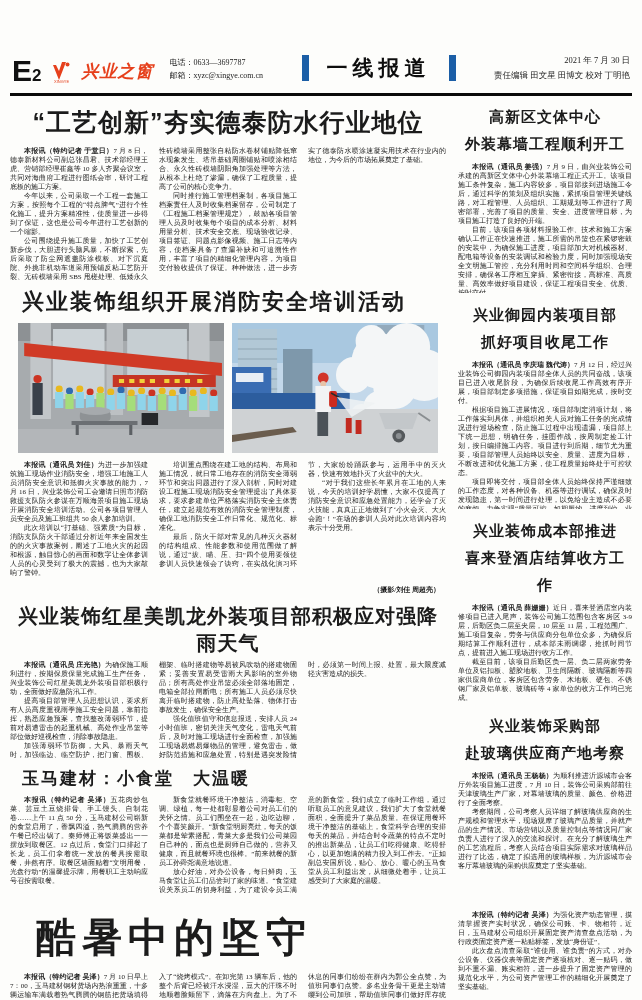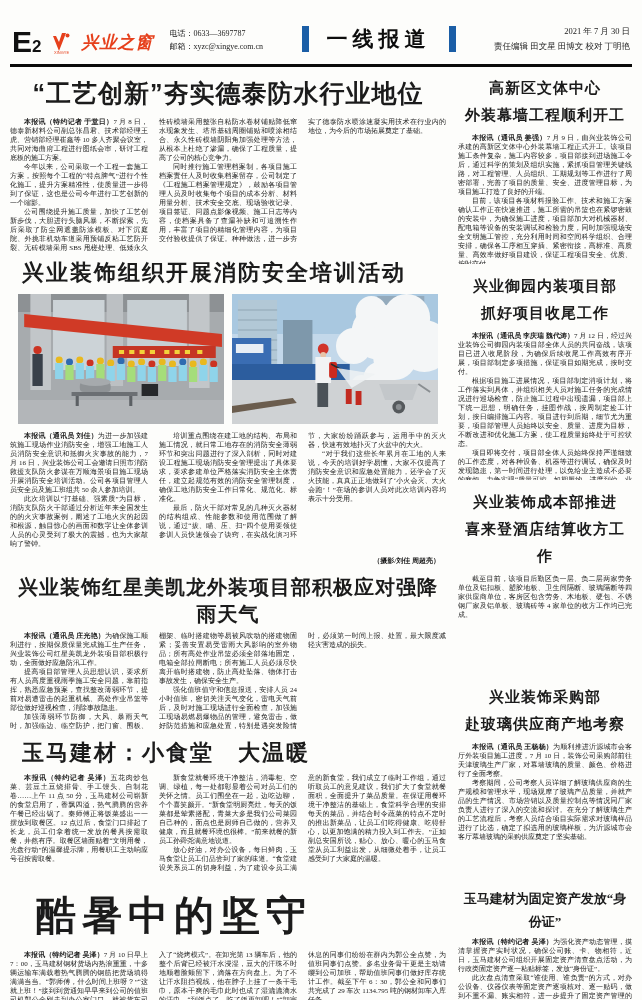--- a/index.html
+++ b/index.html
@@ -1,21 +1,21 @@
 <!DOCTYPE html>
 <html><head>
 <meta charset="utf-8">
 <style>
   html,body{margin:0;padding:0;background:#d9d9d9;}
   .page{position:relative;width:642px;height:1000px;margin:0 auto;background:#fdfdfb;
         overflow:hidden;box-sizing:border-box;color:#1b1b1b;
         font-family:"Liberation Serif","DejaVu Serif",serif;}
   
   .header{display:flex;align-items:flex-end;justify-content:space-between;
-          padding:24px 12px 6px 12px;}
+          padding:24px 12px 6px 12px;margin-top:29px;}
   .masthead{display:flex;align-items:flex-end;gap:6px;}
   .edition{font-family:"Liberation Sans","DejaVu Sans",sans-serif;font-weight:900;
            font-size:30px;line-height:.85;color:#111;}
   .edition small{font-size:17px;font-weight:700;}
   .logo-mark{width:22px;height:22px;margin:0 2px 1px 4px;}
   .brand-name{font-size:17px;font-weight:900;font-style:italic;color:#e6401c;
               letter-spacing:1px;white-space:nowrap;margin-bottom:1px;text-align:right;}
   .contact{font-size:8px;line-height:1.65;color:#222;margin:0 0 1px 10px;white-space:nowrap;}
   .banner{display:flex;align-items:center;gap:18px;margin-bottom:2px;}
   .banner-bar{width:7px;height:26px;background:#1b5ea6;}
@@ -25,21 +25,21 @@
   .rule{height:3px;background:#0a0a0a;margin:3px 10px 8px 10px;}
   
   .content{display:flex;gap:12px;padding:0 10px;}
   .main-col{width:436px;flex:none;}
   .side-col{flex:1;min-width:0;}
   
   .h1{font-family:"Liberation Sans","DejaVu Sans",sans-serif;font-weight:900;font-size:25px;
       text-align:center;letter-spacing:1px;margin:2px 0 8px 0;}
   .h2{font-size:22px;font-weight:900;letter-spacing:2px;margin:4px 0 6px 12px;}
   .h3{font-size:20px;font-weight:900;letter-spacing:1px;text-align:center;margin:8px 0 4px 0;}
-  .h4{font-size:22px;font-weight:900;letter-spacing:2px;margin:6px 0 6px 12px;}
+  .h4{font-size:17px;font-weight:900;letter-spacing:2px;margin:6px 0 6px 12px;}
   .h5{font-size:40px;font-weight:900;letter-spacing:6px;margin:8px 0 8px 26px;}
   
   .cols3{column-count:3;column-gap:11px;column-fill:auto;text-align:justify;
          font-size:7px;line-height:9px;overflow:hidden;}
   .cols3 p,.side-text p{margin:0;text-indent:2em;}
   .ht136{height:136px;} .ht122{height:122px;} .ht100{height:100px;}
   .ht106{height:106px;} .htend{height:100px;}
   .credit{text-align:right;font-weight:bold;font-size:7px;margin:2px 6px 0 0;}
   
   .photos{display:flex;gap:8px;margin:2px 8px 8px 8px;}
@@ -285,37 +285,37 @@
           <p>项目即将交付，项目部全体人员始终保持严谨细致的工作态度，对各种设备、机器等进行调试，确保及时发现隐患，第一时间进行处理，以免给业主造成不必要的麻烦，力争实现“质量可控、如期履约、进度到位、业主肯定”的最终目标。</p>
         </div>
       </div>
 
       <div class="side-art">
         <div class="side-title">
           <div>兴业装饰成本部推进</div>
           <div>喜来登酒店结算收方工作</div>
         </div>
         <div class="side-text s3t">
+          <p><b>本报讯（通讯员 薛姗姗）</b><span>近日，喜来登酒店室内装修项目已进入尾声，装饰公司施工范围包含客房区 3-9 层，后勤区负二层至夹层，10 层至 11 层，工程范围广、施工项目复杂，劳务与供应商分包单位众多，为确保后期结算工作顺利进行，成本部未雨绸缪，抢抓时间节点，提前进入施工现场进行收方工作。</span></p>
           <p>截至目前，该项目后勤区负一层、负二层两家劳务单位及铝扣板、塑胶地板、卫生间隔断、玻璃隔断等四家供应商单位，客房区包含劳务、木地板、硬包、不锈钢厂家及铝单板、玻璃砖等 4 家单位的收方工作均已完成。</p>
         </div>
       </div>
 
       <div class="side-art">
         <div class="side-title">
           <div>兴业装饰采购部</div>
           <div>赴玻璃供应商产地考察</div>
         </div>
         <div class="side-text s4t">
           <p><b>本报讯（通讯员 王杨杨）</b><span>为顺利推进沂源城市会客厅外装项目施工进度，7 月 10 日，装饰公司采购部前往天津玻璃生产厂家，对幕墙玻璃的质量、颜色、价格进行了全面考察。</span></p>
           <p>考察期间，公司考察人员详细了解玻璃供应商的生产规模和管理水平，现场观摩了玻璃产品质量，并就产品的生产情况、市场营销以及质量控制点等情况同厂家负责人进行了深入的交流和探讨。在充分了解玻璃生产的工艺流程后，考察人员结合项目实际需求对玻璃样品进行了比选，确定了拟选用的玻璃样板，为沂源城市会客厅幕墙玻璃的采购供应奠定了坚实基础。</p>
         </div>
       </div>
 
       <div class="side-art">
-        <div class="side-title single">玉马建材为固定资产发放“身份证”</div>
         <div class="side-text s5t">
           <p><b>本报讯（特约记者 吴泽）</b><span>为强化资产动态管理，摸清掌握资产实时状况，确保公司账、卡、物相符，近日，玉马建材公司组织开展固定资产清查盘点活动，为行政类固定资产逐一粘贴标签，发放“身份证”。</span></p>
           <p>此次盘点清查采取“谁使用、谁负责”的方式，对办公设备、仪器仪表等固定资产逐项核对、逐一贴码，做到不重不漏、账实相符，进一步提升了固定资产管理的规范化水平，为公司资产管理工作的精细化开展奠定了坚实基础。</p>
         </div>
       </div>
 
     </div>
   </div>
 </div>
 

